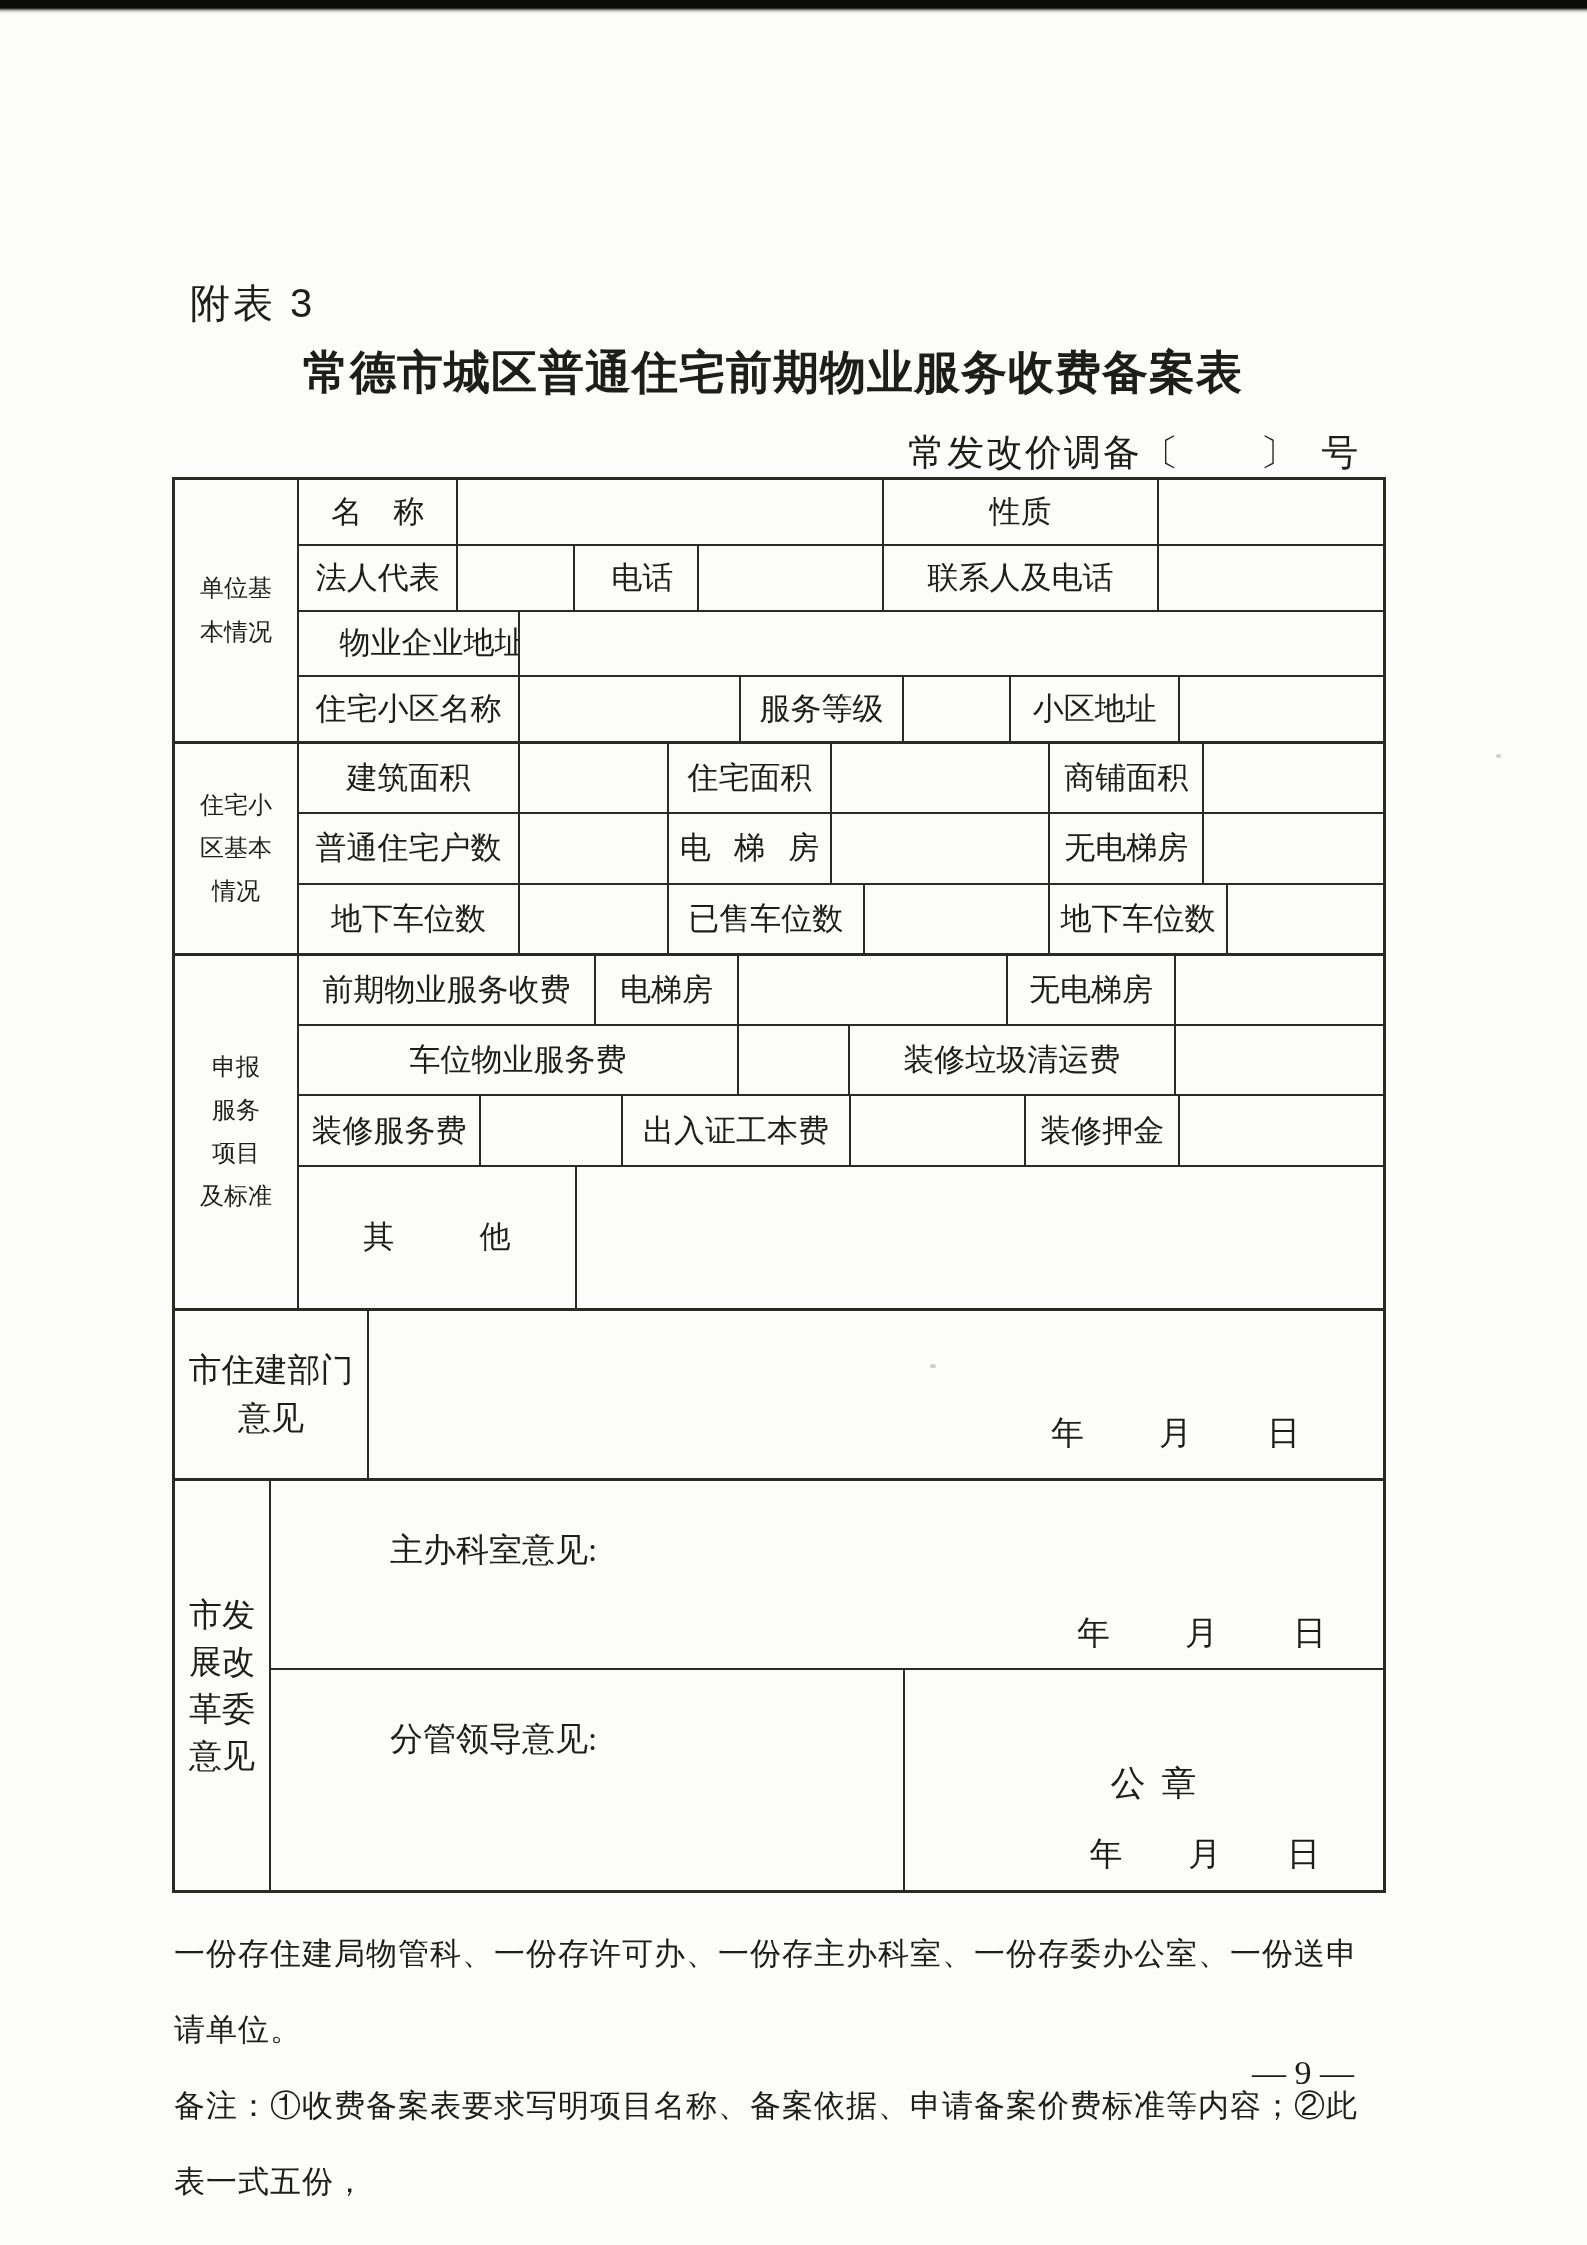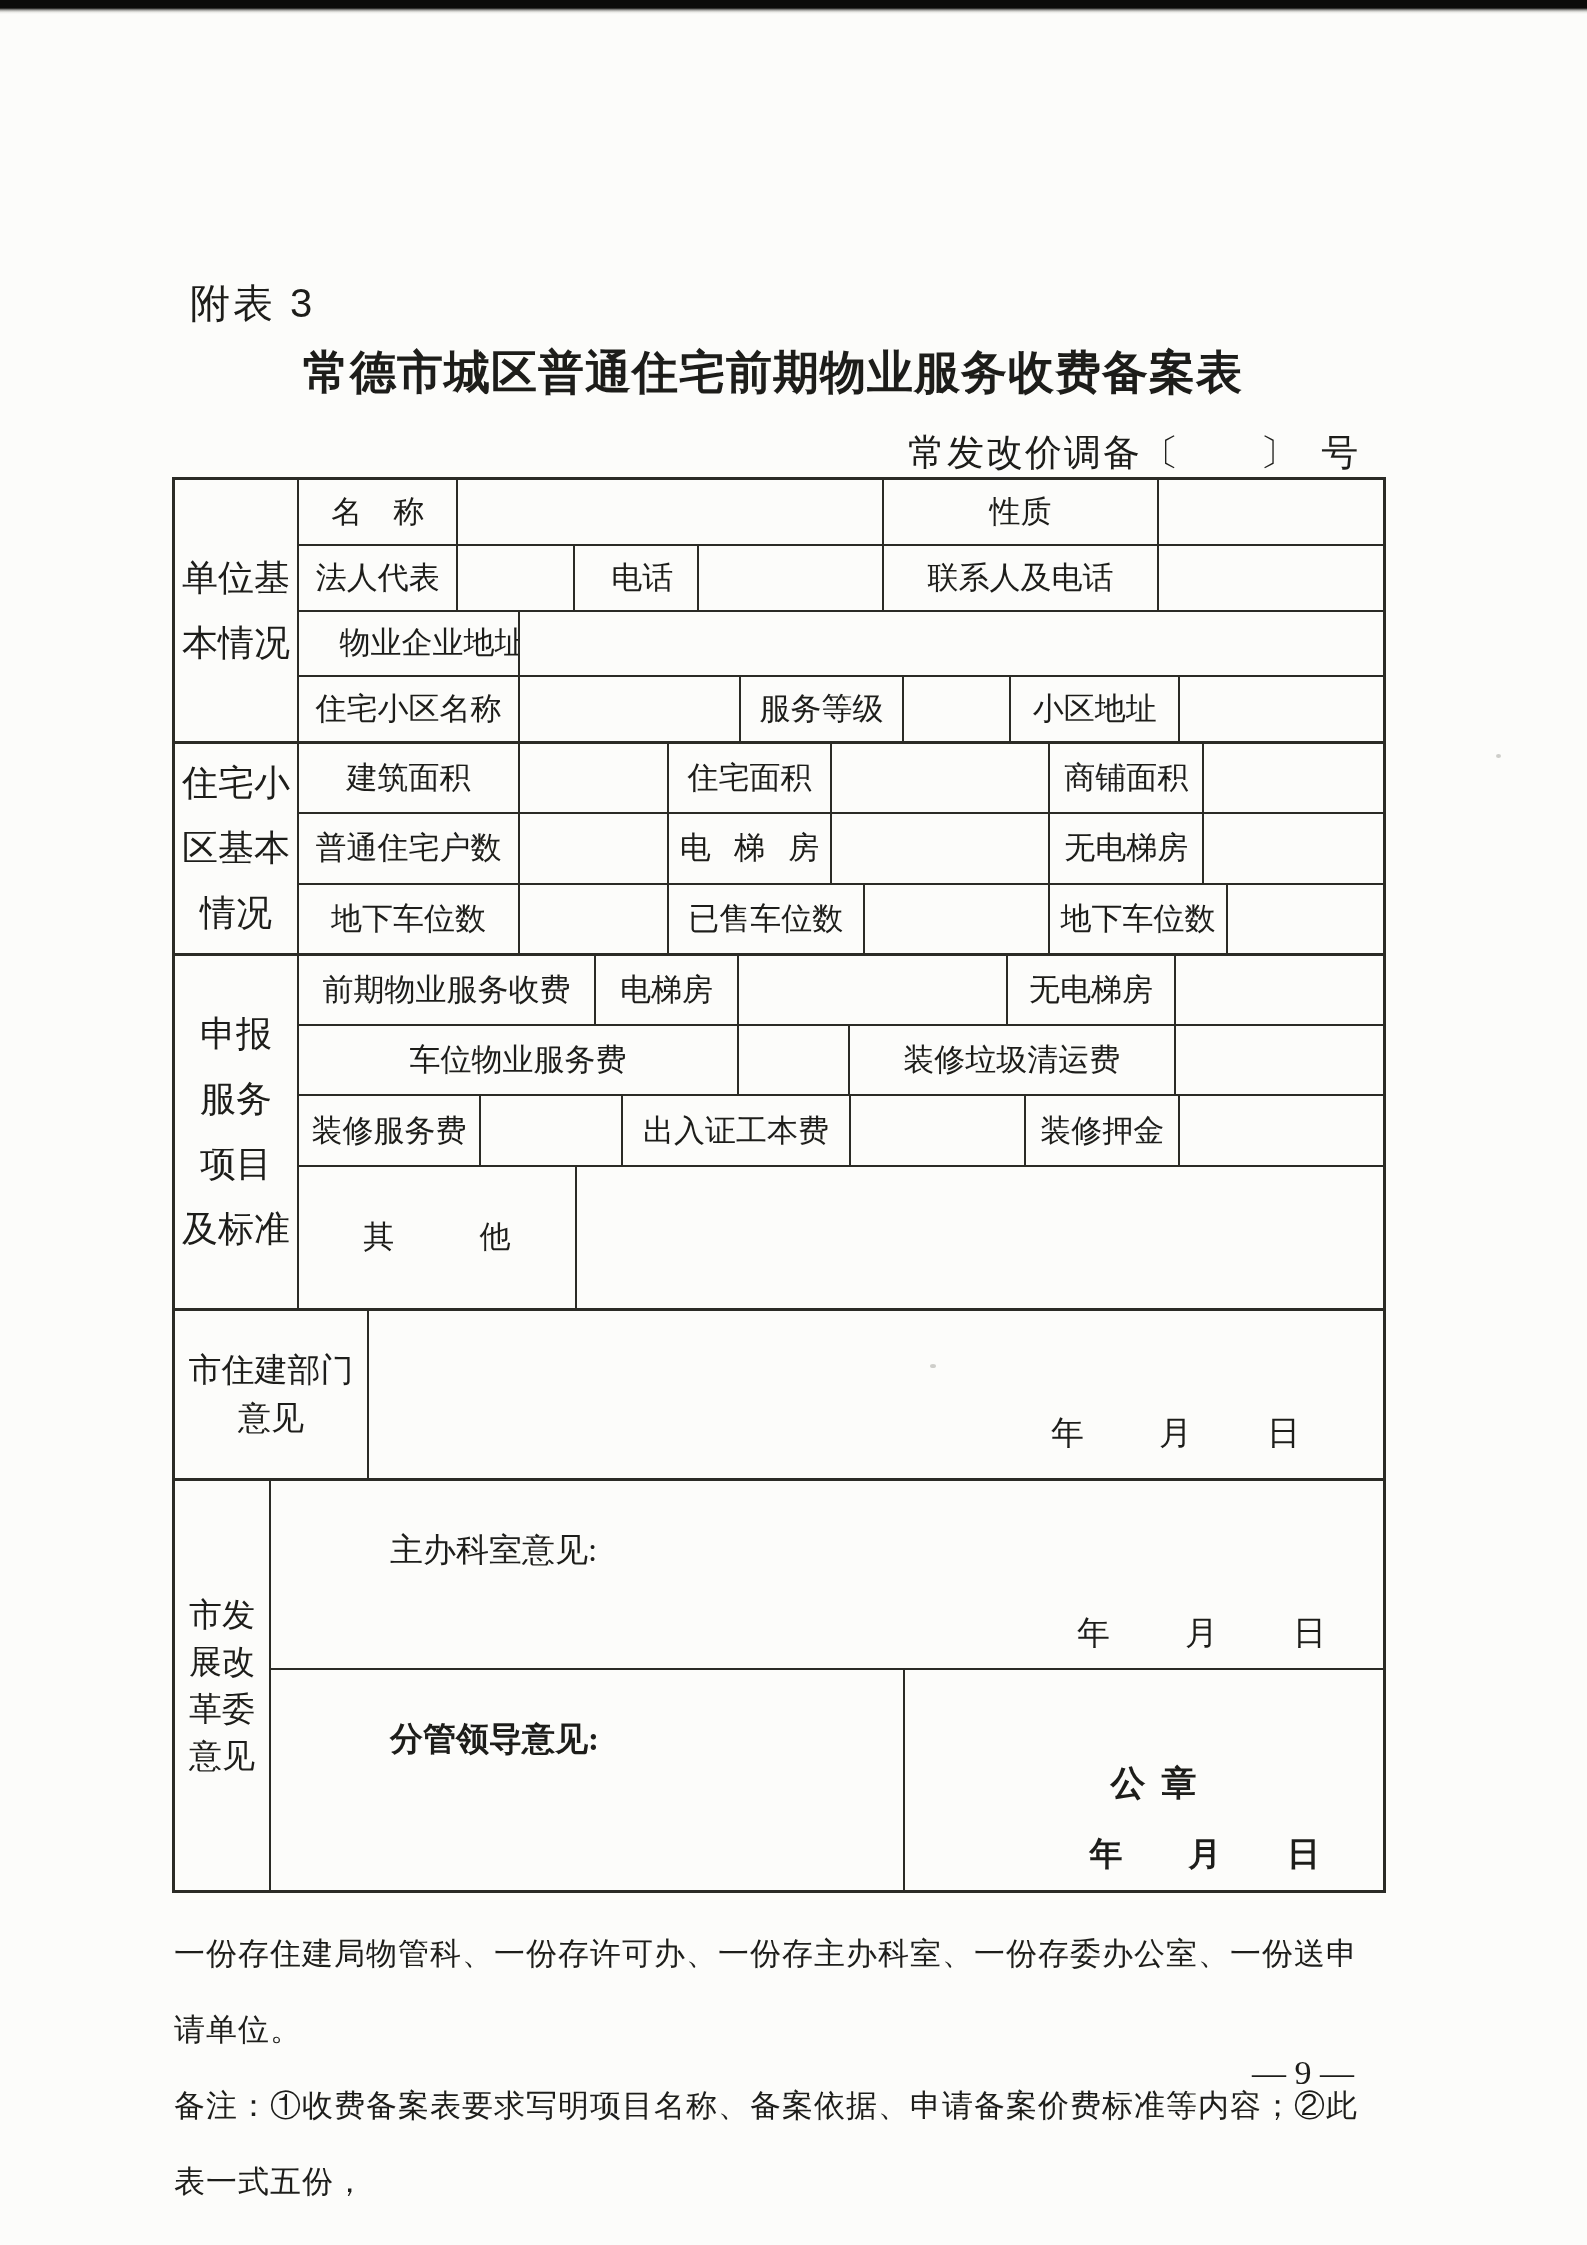--- a/index.html
+++ b/index.html
@@ -45,21 +45,21 @@
     width:1214px;height:1416px;
     border:3px solid var(--line);
     display:flex;flex-direction:column;
     background:transparent;
   }
   .sec{display:flex;border-bottom:3px solid var(--line);min-height:0;}
   .sec:last-child{border-bottom:none;}
   .sec-head{
     flex:0 0 124px;border-right:2px solid var(--line);
     display:flex;flex-direction:column;justify-content:center;align-items:center;
-    font-size:36px;line-height:1.8;white-space:pre;text-align:center;
+    font-size:24px;line-height:1.8;white-space:pre;text-align:center;
   }
   .rows{flex:1;display:flex;flex-direction:column;min-width:0;}
   .row{display:flex;border-bottom:2px solid var(--line);min-height:0;}
   .row:last-child{border-bottom:none;}
   .cell{
     border-right:2px solid var(--line);
     display:flex;align-items:center;justify-content:center;
     font-size:31px;white-space:pre;overflow:hidden;
   }
   .cell:last-child{border-right:none;}
@@ -212,21 +212,21 @@
         <div>革委</div>
         <div>意见</div>
       </div>
       <div class="rows">
         <div class="row" style="flex:188 1 0;">
           <div class="cell opinion" style="width:100%;">
             <span>主办科室意见:</span>
             <div class="date-line" style="right:56px;bottom:12px;">年        月        日</div>
           </div>
         </div>
-        <div class="row" style="flex:222 1 0;font-weight:bold;">
+        <div class="row" style="flex:222 1 0;">
           <div class="cell opinion" style="width:57%;">
             <span>分管领导意见:</span>
           </div>
           <div class="cell seal-cell" style="width:43%;">
             <div class="seal-label">公章</div>
             <div class="date-line" style="right:62px;bottom:14px;">年       月       日</div>
           </div>
         </div>
       </div>
     </div>

